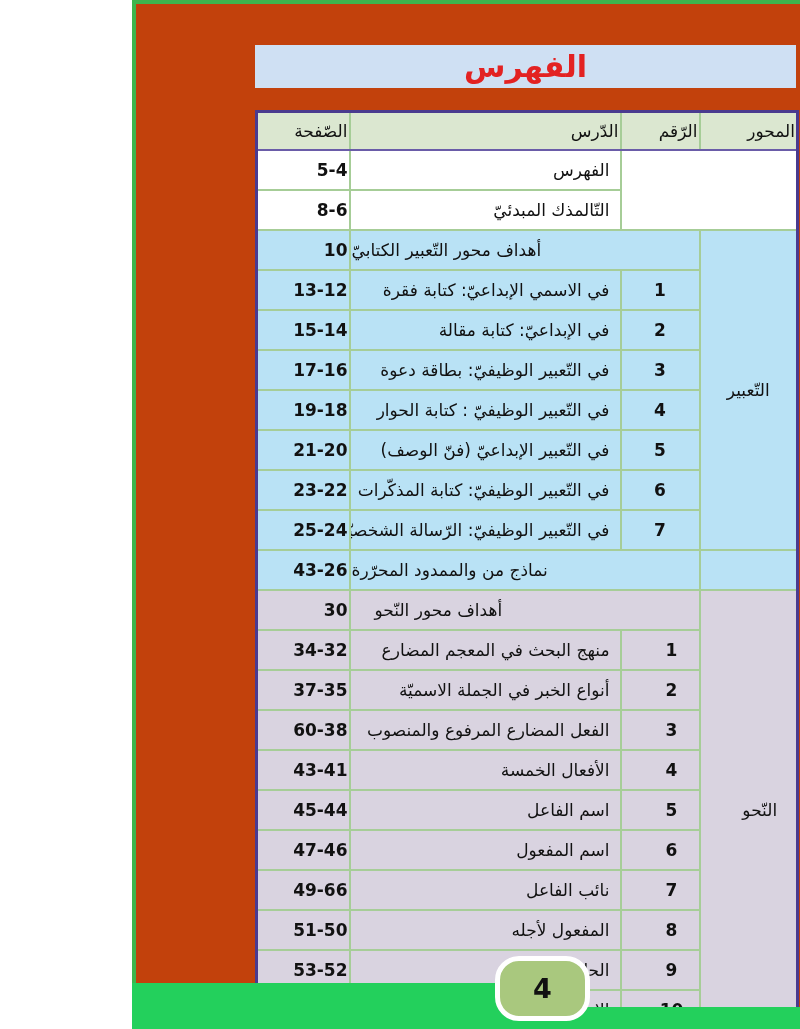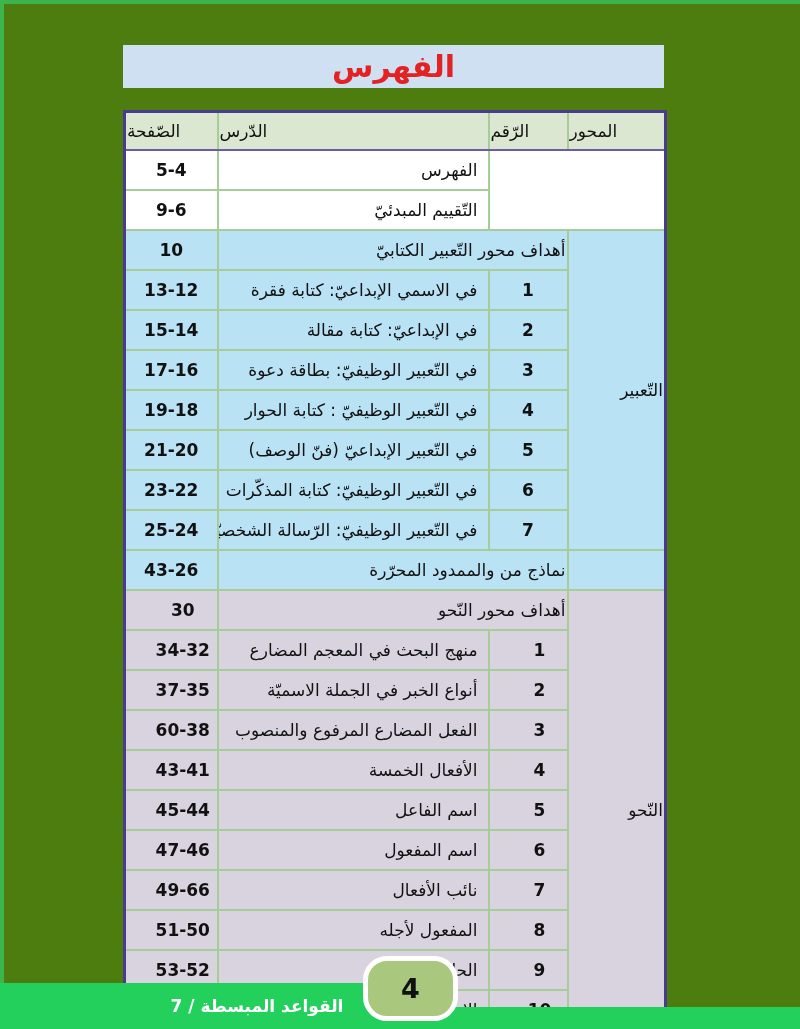--- a/index.html
+++ b/index.html
@@ -1,17 +1,17 @@
 <!DOCTYPE html>
 <html lang="ar" dir="rtl"><head>
 <meta charset="utf-8">
 <style>
   html,body{margin:0;padding:0;background:#fff;}
   .page{
-    position:relative;width:800px;height:1029px;background:#4d7c0f;
+    position:relative;width:668px;height:1029px;background:#c2410c;
     overflow:hidden;font-family:"DejaVu Sans",sans-serif;direction:rtl;
   }
   .border-top{position:absolute;left:0;top:0;width:800px;height:4px;background:#3db54d;}
   .border-left{position:absolute;left:0;top:0;width:4px;height:1029px;background:#3db54d;}
 
   .title-bar{
     position:absolute;left:123px;top:45px;width:541px;height:43px;
     background:#cfe0f3;display:flex;align-items:center;justify-content:center;
   }
   .title-bar .t{color:#e32222;font-size:30px;font-weight:bold;}
@@ -19,30 +19,30 @@
   .toc{
     position:absolute;left:123px;top:110px;width:541px;
     border-collapse:collapse;table-layout:fixed;direction:rtl;
     border:3px solid #4a3b8f;
   }
   .toc th,.toc td{
     border:2px solid #a6cd97;
     font-family:"DejaVu Sans",sans-serif;font-size:17px;color:#111;
     overflow:hidden;white-space:nowrap;
   }
-  .toc th{height:34px;background:#dbe7d0;font-weight:normal;text-align:left;border-bottom:2px solid #6a5ca8;}
+  .toc th{height:34px;background:#dbe7d0;font-weight:normal;text-align:right;border-bottom:2px solid #6a5ca8;}
   .toc td{height:36px;}
   .white{background:#ffffff;}
   .blue{background:#b9e2f5;}
   .purple{background:#d9d3e0;padding-left:24px;}
   .lesson{text-align:right;padding:0 10px 0 4px;}
-  .goal{text-align:right;}
-  .axis{text-align:right;vertical-align:middle;}
+  .goal{text-align:left;}
+  .axis{text-align:center;vertical-align:middle;}
   .num{text-align:center;font-weight:bold;font-size:15px;}
-  .pages{text-align:center;font-weight:bold;font-size:15px;}
+  .pages{text-align:right;font-weight:bold;font-size:15px;}
 
   .footer-bar-low{position:absolute;left:0;top:1007px;width:800px;height:22px;background:#23d05c;}
   .footer-bar-high{position:absolute;left:0;top:983px;width:442px;height:46px;background:#23d05c;}
   .footer-text{
     position:absolute;left:137px;top:994px;width:240px;height:24px;line-height:24px;
     text-align:center;color:#ffffff;font-weight:bold;font-size:17px;direction:rtl;
   }
   .page-badge{
     position:absolute;left:363px;top:956px;width:85px;height:55px;
     background:#a9c87e;border:5px solid #ffffff;border-radius:24px;
@@ -75,22 +75,22 @@
       <th>الدّرس</th>
       <th>الصّفحة</th>
     </tr>
 
     <tr>
       <td rowspan="2" colspan="2" class="white"></td>
       <td class="white lesson">الفهرس</td>
       <td class="white pages" dir="ltr">5-4</td>
     </tr>
     <tr>
-      <td class="white lesson">التّقييم المبدئيّ</td>
-      <td class="white pages" dir="ltr">9-6</td>
+      <td class="white lesson">التّالمذك المبدئيّ</td>
+      <td class="white pages" dir="ltr">8-6</td>
     </tr>
 
     <tr>
       <td rowspan="8" class="blue axis">التّعبير</td>
       <td colspan="2" class="blue goal">أهداف محور التّعبير الكتابيّ</td>
       <td class="blue pages" dir="ltr">10</td>
     </tr>
     <tr>
       <td class="blue num">1</td>
       <td class="blue lesson">في الاسمي الإبداعيّ: كتابة فقرة</td>
@@ -162,21 +162,21 @@
       <td class="purple lesson">اسم الفاعل</td>
       <td class="purple pages" dir="ltr">45-44</td>
     </tr>
     <tr>
       <td class="purple num">6</td>
       <td class="purple lesson">اسم المفعول</td>
       <td class="purple pages" dir="ltr">47-46</td>
     </tr>
     <tr>
       <td class="purple num">7</td>
-      <td class="purple lesson">نائب الأفعال</td>
+      <td class="purple lesson">نائب الفاعل</td>
       <td class="purple pages" dir="ltr">49-66</td>
     </tr>
     <tr>
       <td class="purple num">8</td>
       <td class="purple lesson">المفعول لأجله</td>
       <td class="purple pages" dir="ltr">51-50</td>
     </tr>
     <tr>
       <td class="purple num">9</td>
       <td class="purple lesson">الحال</td>
@@ -185,17 +185,16 @@
     <tr>
       <td class="purple num">10</td>
       <td class="purple lesson">الاسم الصّحيح والمقصور والممدود والمنقوص</td>
       <td class="purple pages" dir="ltr">55-54</td>
     </tr>
   </tbody>
     </table>
 
   <div class="footer-bar-low"></div>
   <div class="footer-bar-high"></div>
-  <div class="footer-text">القواعد المبسطة / 7</div>
   <div class="page-badge">
     <span class="n">4</span>
   </div>
 </div>
 
 </body></html>

